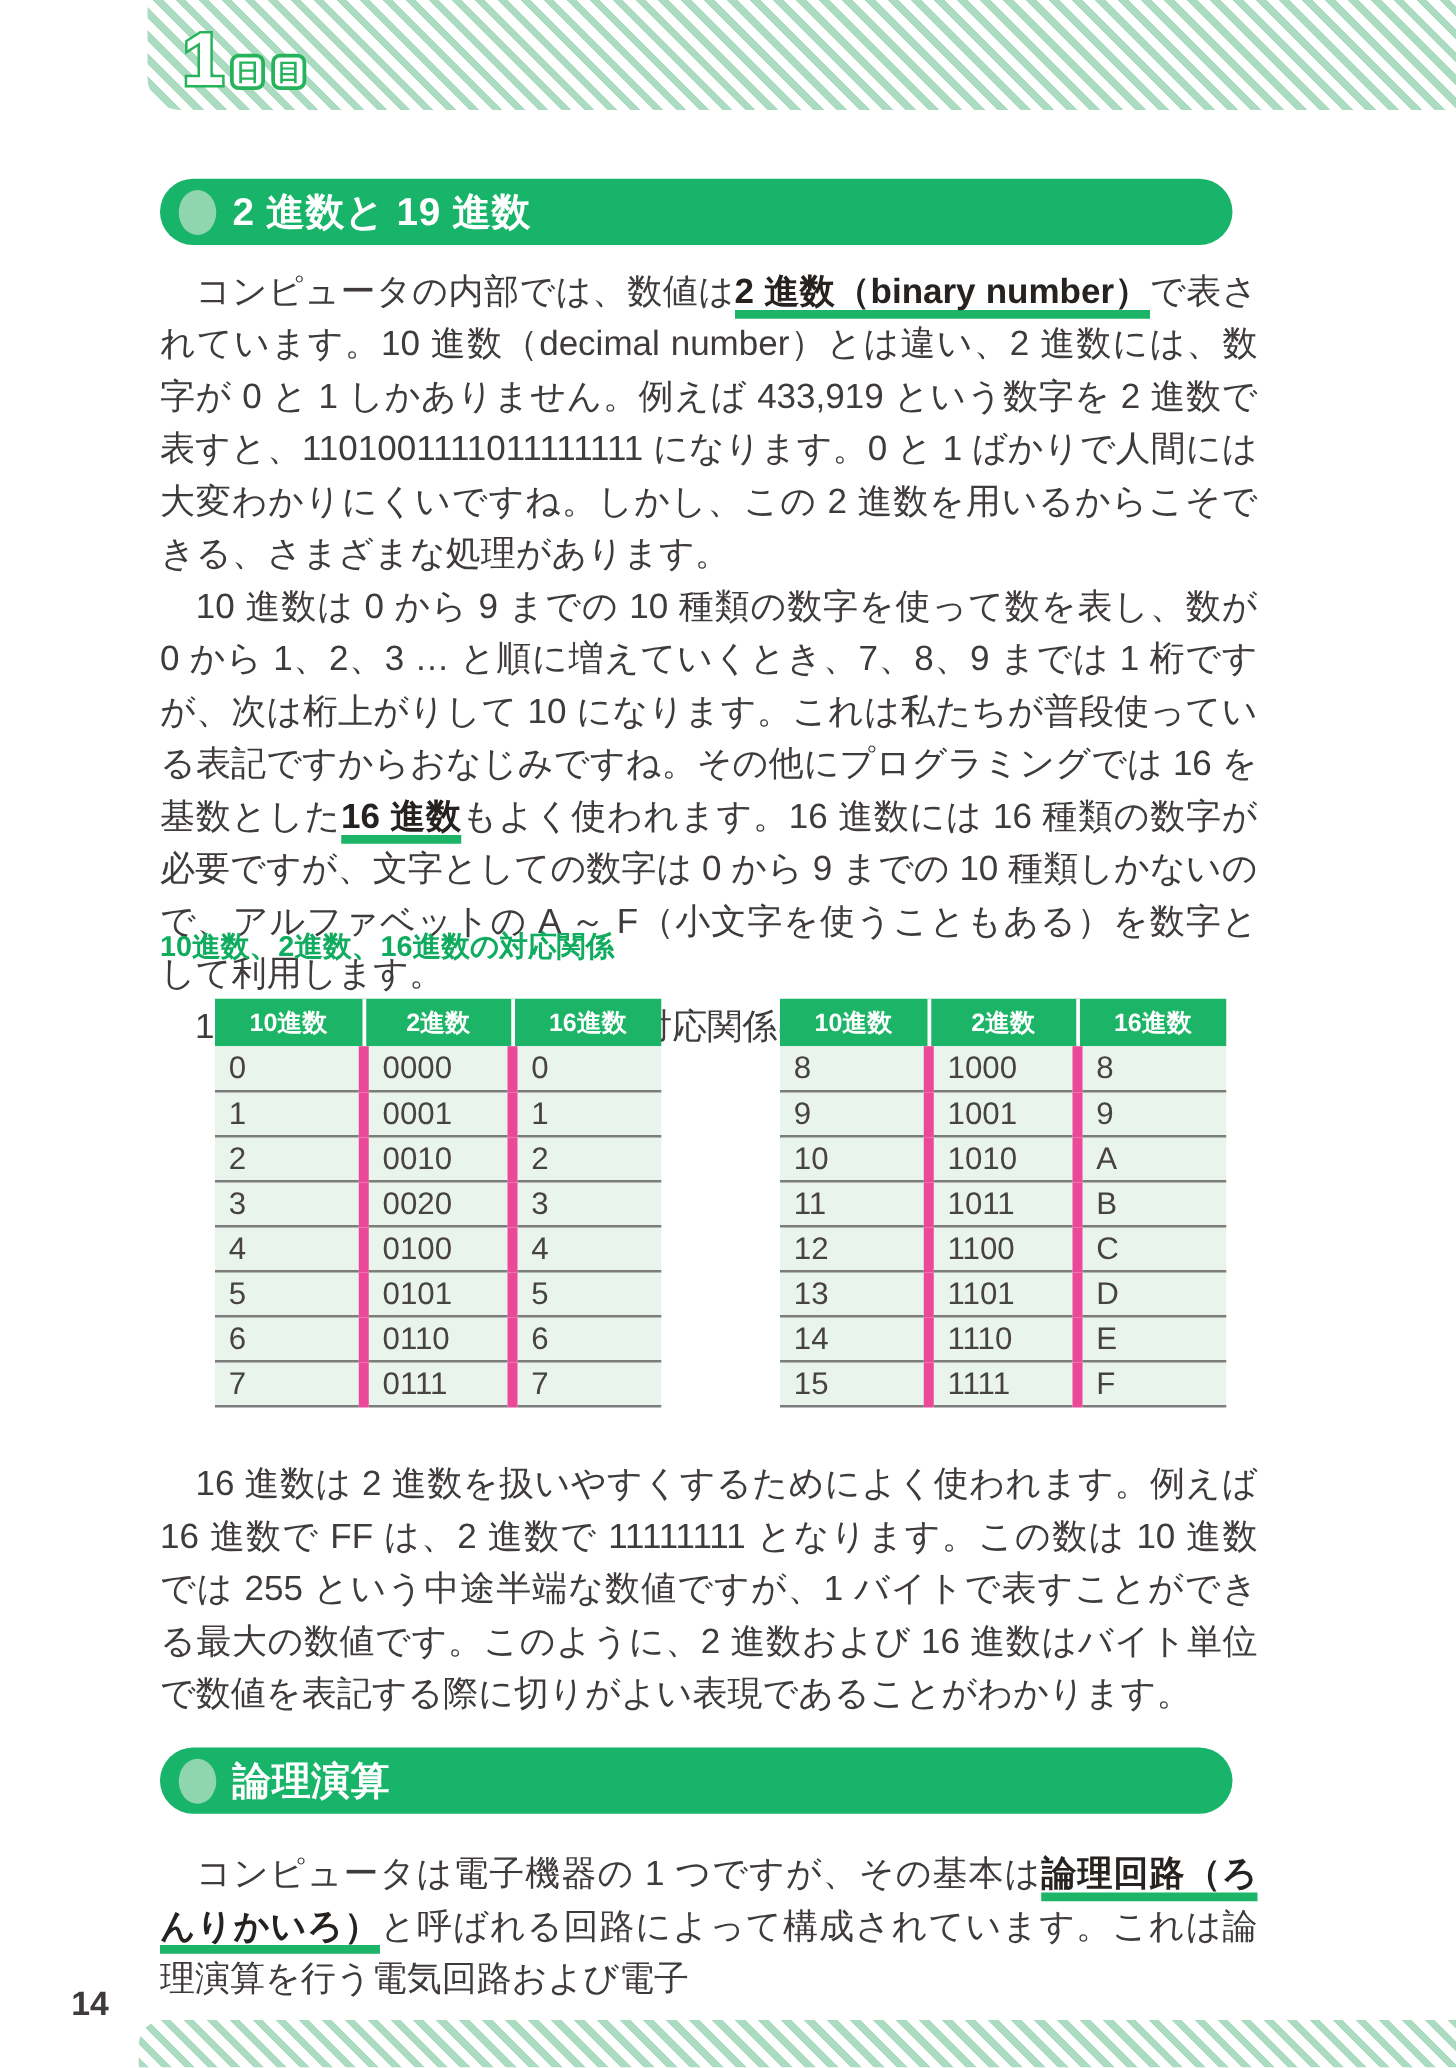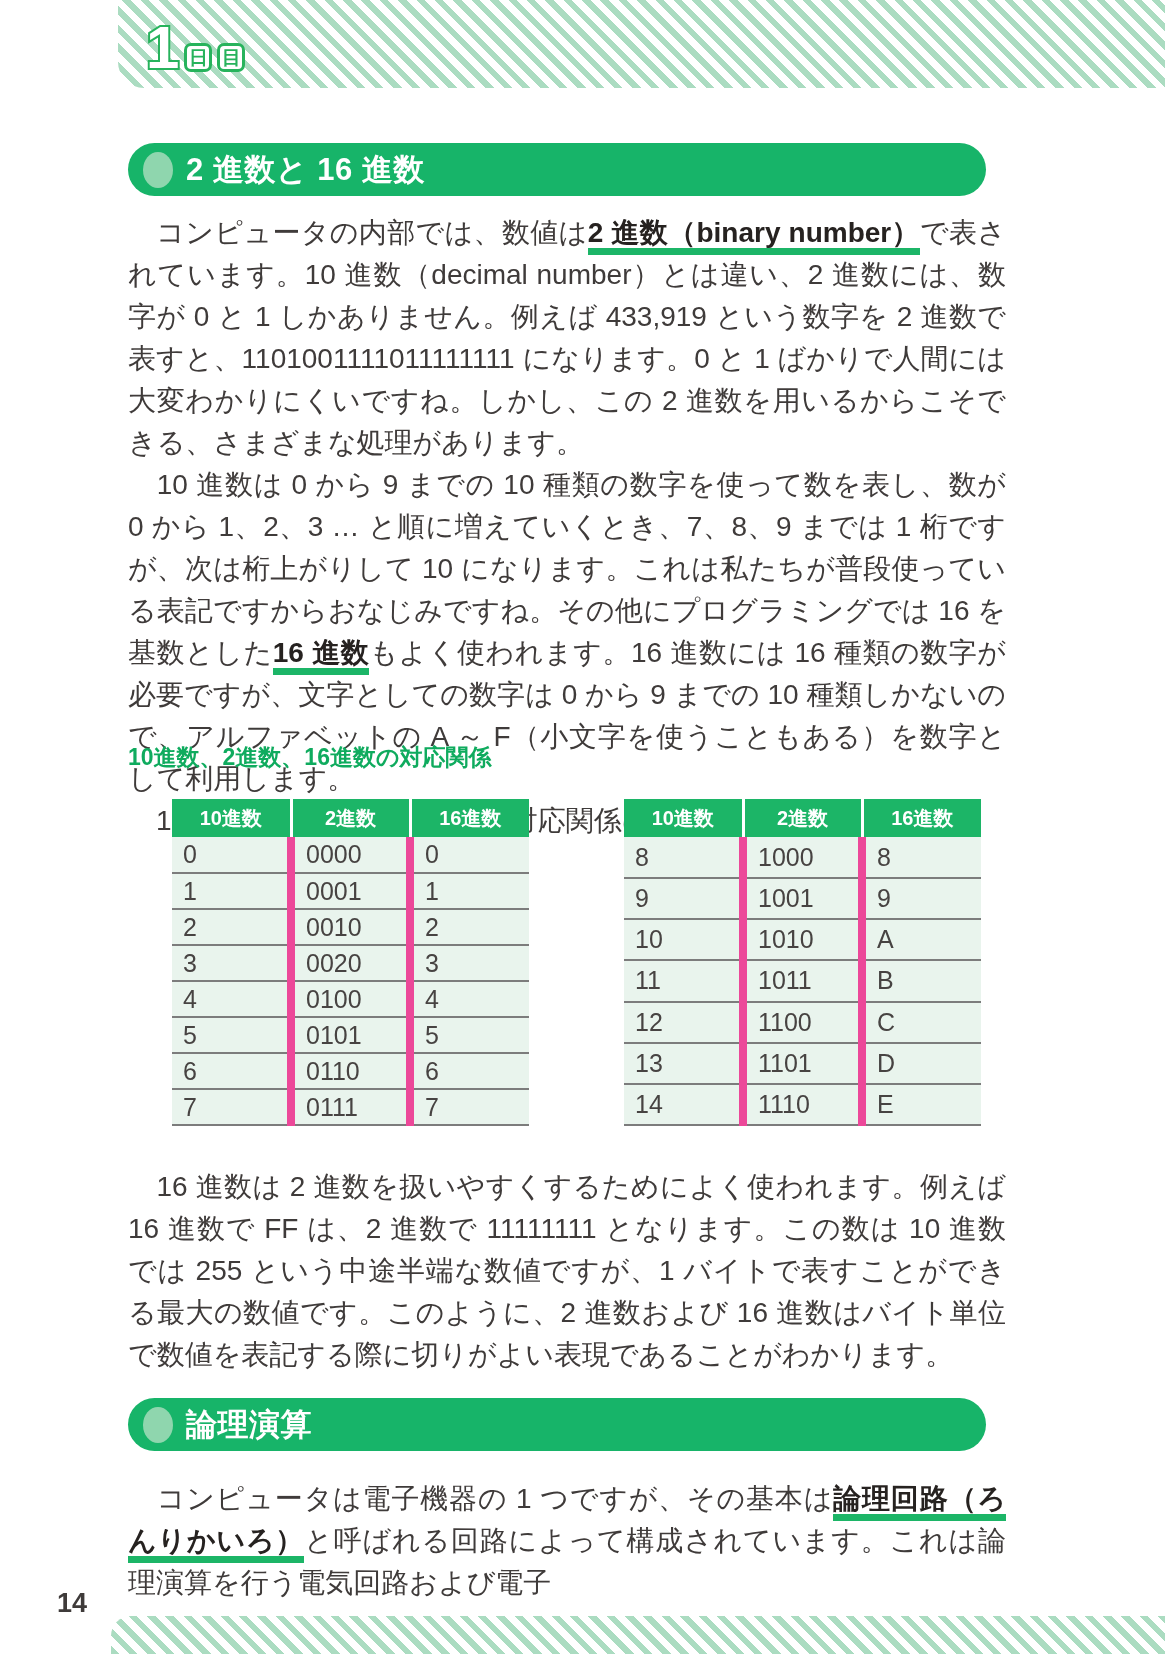--- a/index.html
+++ b/index.html
@@ -101,21 +101,21 @@
 <div class="top-band stripes"></div>
 
 <div class="day-badge">
   <span class="day-num">1</span>
   <span class="day-box">日</span>
   <span class="day-box">目</span>
 </div>
 
 <div class="section-bar" id="section-bar-1">
   <span class="section-bullet"></span>
-  <span class="section-title">2 進数と 16 進数</span>
+  <span class="section-title">2 進数と 19 進数</span>
 </div>
 
 <div class="textblock" id="text-1">
   <p><span>　コンピュータの内部では、数値は</span><span class="kw">2 進数（binary number）</span><span>で表されています。10 進数（decimal number）とは違い、2 進数には、数字が 0 と 1 しかありません。例えば 433,919 という数字を 2 進数で表すと、1101001111011111111 になります。0 と 1 ばかりで人間には大変わかりにくいですね。しかし、この 2 進数を用いるからこそできる、さまざまな処理があります。</span></p>
   <p><span>　10 進数は 0 から 9 までの 10 種類の数字を使って数を表し、数が 0 から 1、2、3 … と順に増えていくとき、7、8、9 までは 1 桁ですが、次は桁上がりして 10 になります。これは私たちが普段使っている表記ですからおなじみですね。その他にプログラミングでは 16 を基数とした</span><span class="kw">16 進数</span><span>もよく使われます。16 進数には 16 種類の数字が必要ですが、文字としての数字は 0 から 9 までの 10 種類しかないので、アルファベットの A ～ F（小文字を使うこともある）を数字として利用します。</span></p>
   <p><span>　10 進数、2 進数、16 進数の対応関係は下表のようになります。</span></p>
 </div>
 
 <div class="table-caption">10進数、2進数、16進数の対応関係</div>
 
@@ -208,20 +208,25 @@
         <tr>
           <td>13</td>
           <td>1101</td>
           <td>D</td>
         </tr>
         <tr>
           <td>14</td>
           <td>1110</td>
           <td>E</td>
         </tr>
+        <tr>
+          <td>15</td>
+          <td>1111</td>
+          <td>F</td>
+        </tr>
       </tbody>
     </table>
 </div>
 
 <div class="textblock" id="text-2">
   <p><span>　16 進数は 2 進数を扱いやすくするためによく使われます。例えば 16 進数で FF は、2 進数で 11111111 となります。この数は 10 進数では 255 という中途半端な数値ですが、1 バイトで表すことができる最大の数値です。このように、2 進数および 16 進数はバイト単位で数値を表記する際に切りがよい表現であることがわかります。</span></p>
 </div>
 
 <div class="section-bar" id="section-bar-2">
   <span class="section-bullet"></span>

